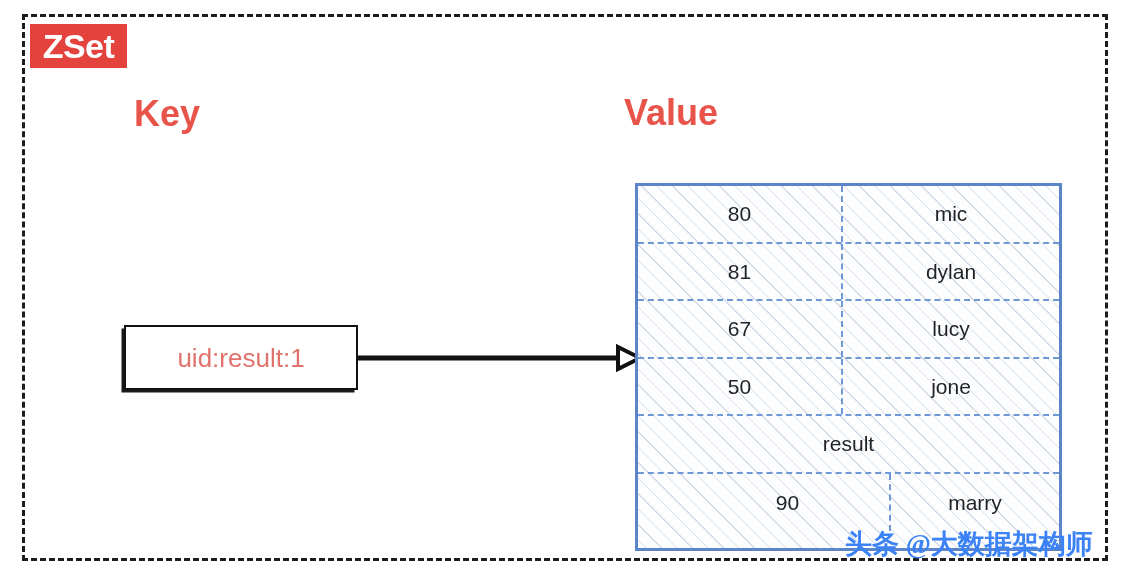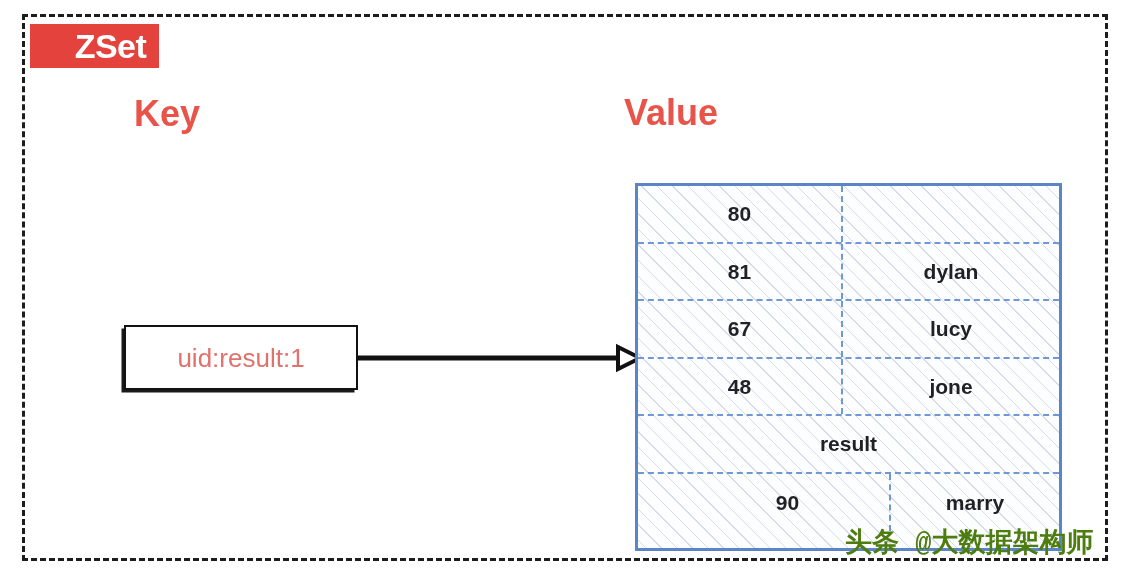--- a/index.html
+++ b/index.html
@@ -34,21 +34,20 @@
   #zset-badge {
     position: absolute;
     left: 30px;
     top: 24px;
     width: 97px;
     height: 44px;
     background: #e4423c;
     display: flex;
     align-items: center;
     justify-content: center;
-    padding-left: 32px;
   }
   #zset-badge .zset-text {
     color: #ffffff;
     font-size: 34px;
     font-weight: bold;
     line-height: 1;
     letter-spacing: -0.5px;
     font-family: "Liberation Sans", "DejaVu Sans", sans-serif;
   }
 
@@ -111,21 +110,20 @@
       repeating-linear-gradient(
         45deg,
         rgba(255,255,255,0.92) 0px,
         rgba(255,255,255,0.92) 5px,
         rgba(170,178,192,0.30) 5px,
         rgba(170,178,192,0.30) 6px,
         rgba(255,255,255,0.92) 6px,
         rgba(255,255,255,0.92) 11px
       );
     overflow: hidden;
-    font-weight: bold;
   }
   #value-table .trow {
     display: flex;
     height: 57.5px;
     box-sizing: border-box;
     border-bottom: 2px dashed #6f98d6;
   }
   #value-table .trow:last-child {
     border-bottom: none;
     padding-left: 48px;
@@ -146,26 +144,26 @@
   }
   #value-table .tcell.member {
     flex: 1;
   }
 
   
   #watermark {
     position: absolute;
     left: 845px;
     top: 531px;
-    color: #4d7c0f;
+    color: #3b82f6;
     font-size: 27px;
     font-weight: bold;
     line-height: 1;
     white-space: nowrap;
-    font-family: Liberation Mono, monospace;
+    font-family: Liberation Serif, serif;
   }
 </style>
 </head>
 <body>
 
 <div id="canvas">
 
   <div id="outer-frame"></div>
 
   <div id="zset-badge">
@@ -180,31 +178,32 @@
   </div>
 
   <svg id="arrow" viewBox="0 0 290 36" xmlns="http://www.w3.org/2000/svg">
     <line x1="4" y1="18" x2="266" y2="18" stroke="#111111" stroke-width="5"></line>
     <polygon points="266,7 288,18 266,29" fill="none" stroke="#111111" stroke-width="4" stroke-linejoin="miter"></polygon>
   </svg>
 
   <div id="value-table">
     <div class="trow">
       <div class="tcell score">80</div>
+      <div class="tcell member">mic</div>
     </div>
     <div class="trow">
       <div class="tcell score">81</div>
       <div class="tcell member">dylan</div>
     </div>
     <div class="trow">
       <div class="tcell score">67</div>
       <div class="tcell member">lucy</div>
     </div>
     <div class="trow">
-      <div class="tcell score">48</div>
+      <div class="tcell score">50</div>
       <div class="tcell member">jone</div>
     </div>
     <div class="trow">
       <div class="tcell member">result</div>
     </div>
     <div class="trow">
       <div class="tcell score">90</div>
       <div class="tcell member">marry</div>
     </div>
   </div>

